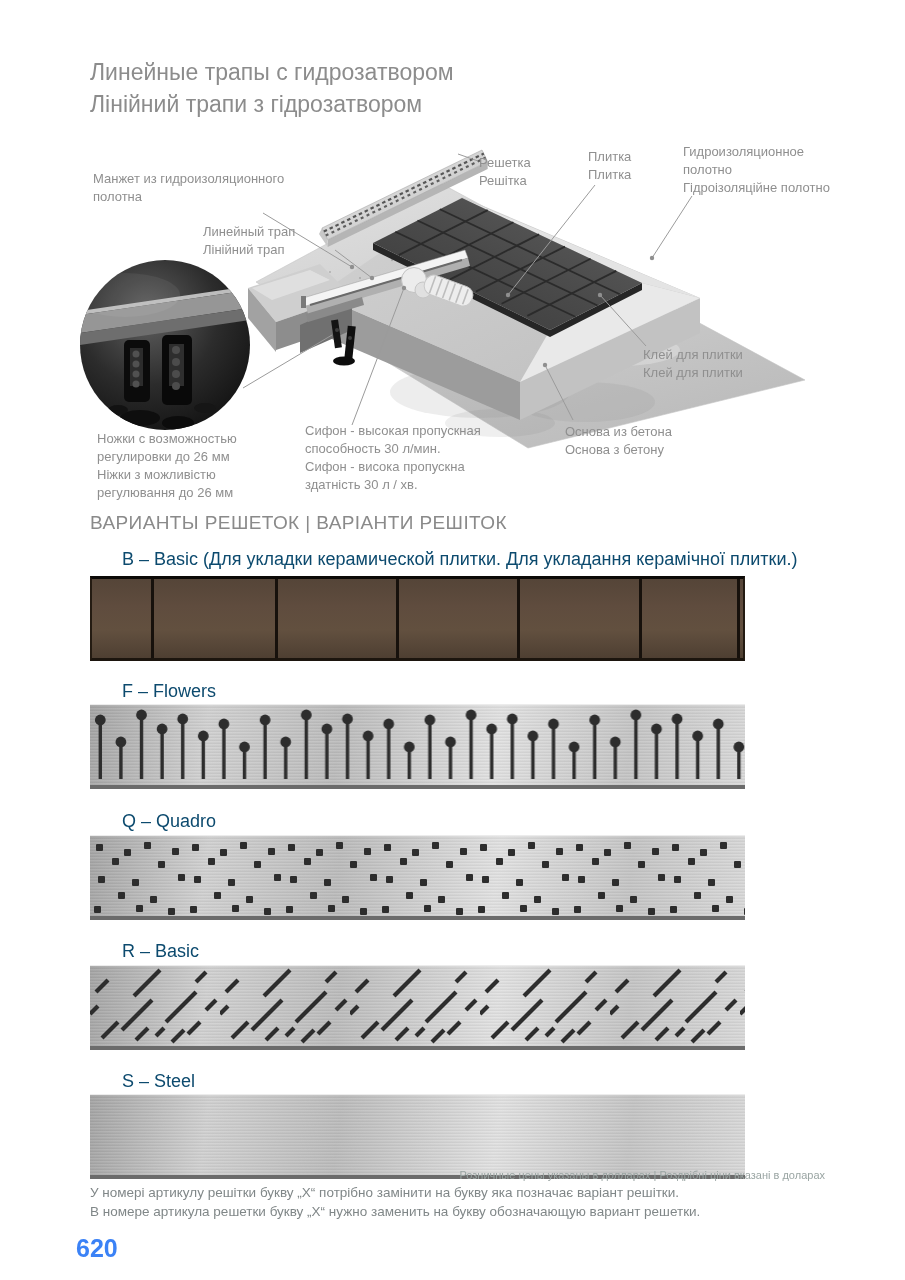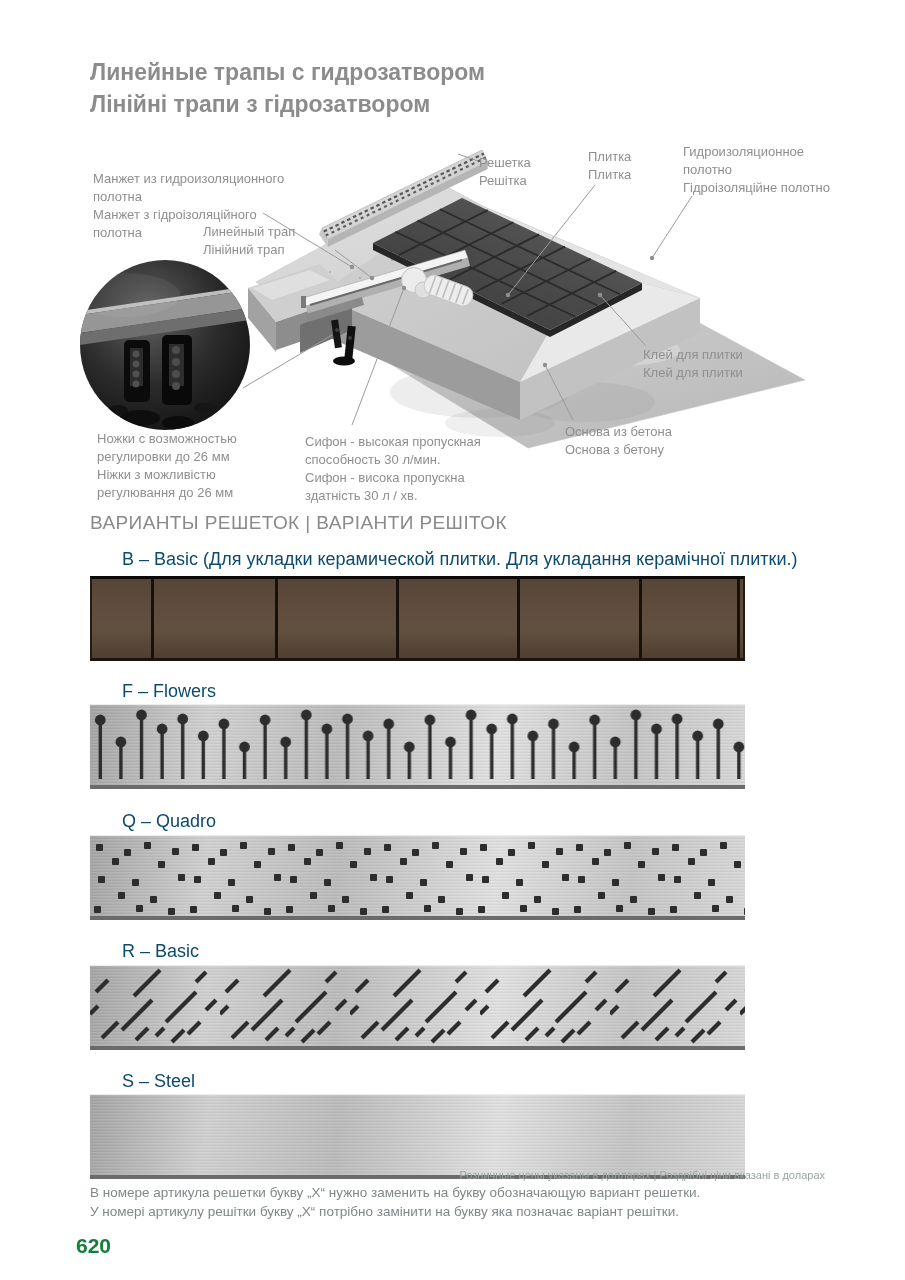--- a/index.html
+++ b/index.html
@@ -1,20 +1,20 @@
 <!DOCTYPE html>
 <html><head>
 <meta charset="utf-8">
 <style>
   html,body{margin:0;padding:0;background:#ffffff;}
   body{width:905px;height:1280px;position:relative;font-family:"Liberation Sans",sans-serif;overflow:hidden;}
   .abs{position:absolute;}
 
   
-  .page-title{left:90px;top:56px;font-size:23px;line-height:32px;color:#8c8c8c;font-weight:700;}
+  .page-title{left:90px;top:56px;font-size:23px;line-height:32px;color:#8c8c8c;font-weight:400;}
 
   
   .diagram{left:0;top:130px;width:905px;height:380px;}
   .diagram svg{position:absolute;left:0;top:0;}
   .dlabel{position:absolute;font-size:13px;line-height:18px;color:#8f8f8f;}
   .dlabel span{display:block;}
 
   
   .section-heading{left:90px;top:512px;font-size:19px;letter-spacing:.4px;color:#8a8a8a;}
 
@@ -25,29 +25,29 @@
     background:
       repeating-linear-gradient(180deg, rgba(255,255,255,.06) 0 1px, rgba(0,0,0,.05) 2px 3px),
       linear-gradient(97deg,#a6a6a6 0%,#d2d2d2 18%,#bdbdbd 38%,#e2e2e2 62%,#c6c6c6 82%,#dadada 100%);}
   .steel svg{display:block;width:100%;height:80px;}
   .basic{height:85px;border:2px solid #241b12;border-top:3px solid #0c0a07;border-bottom:3px solid #1c150e;
     background:linear-gradient(180deg,#554538 0%,#5f4c3e 35%,#62503f 65%,#4e3f32 100%);}
   .basic .tile-divider{position:absolute;top:0;bottom:0;width:3px;background:#17110c;}
 
   
   .note{left:90px;top:1183px;font-size:13.5px;line-height:19px;color:#808788;width:720px;}
-  .footer-page{left:76px;top:1234px;font-size:21px;font-weight:bold;color:#15803d;}
+  .footer-page{left:76px;top:1234px;font-size:25px;font-weight:bold;color:#3b82f6;}
   .footer-note{right:80px;top:1169px;font-size:11px;color:#9aa5a3;text-align:right;}
 </style>
 </head>
 <body>
 
 <div class="abs page-title">
   <div>Линейные трапы с гидрозатвором</div>
-  <div>Лінійні трапи з гідрозатвором</div>
+  <div>Лінійний трапи з гідрозатвором</div>
 </div>
 
 <div class="abs diagram">
   <svg width="905" height="380" viewBox="0 0 905 380">
     <defs>
       <linearGradient id="grad-sheet" x1="0" y1="0" x2="0.6" y2="1">
         <stop offset="0" stop-color="#e2e2e2"></stop>
           <stop offset=".55" stop-color="#cdcdcd"></stop>
           <stop offset="1" stop-color="#bdbdbd"></stop>
       </linearGradient>
@@ -212,21 +212,20 @@
       <circle cx="508" cy="165" r="2.2"></circle>
         <circle cx="652" cy="128" r="2.2"></circle>
       <circle cx="600" cy="165" r="2.2"></circle>
         <circle cx="545" cy="235" r="2.2"></circle>
       <circle cx="404" cy="158" r="2.2"></circle>
     </g>
   </svg>
 
   <div class="dlabel" style="left:93px;top:40px;width:200px">
     <span>Манжет из гидроизоляционного полотна</span>
-    <span>Манжет з гідроізоляційного полотна</span>
   </div>
   <div class="dlabel" style="left:203px;top:93px">
     <span>Линейный трап</span>
     <span>Лінійний трап</span>
   </div>
   <div class="dlabel" style="left:479px;top:24px">
     <span>Решетка</span>
     <span>Решітка</span>
   </div>
   <div class="dlabel" style="left:588px;top:18px">
@@ -242,21 +241,21 @@
     <span>Клей для плитки</span>
   </div>
   <div class="dlabel" style="left:565px;top:293px">
     <span>Основа из бетона</span>
     <span>Основа з бетону</span>
   </div>
   <div class="dlabel" style="left:97px;top:300px;width:155px">
     <span>Ножки с возможностью регулировки до 26 мм</span>
     <span>Ніжки з можливістю регулювання до 26 мм</span>
   </div>
-  <div class="dlabel" style="left:305px;top:303px;width:190px">
+  <div class="dlabel" style="left:305px;top:292px;width:190px">
     <span>Сифон - высокая пропускная способность 30 л/мин.</span>
     <span>Сифон - висока пропускна здатність 30 л / хв.</span>
   </div>
 </div>
 
 <div class="abs section-heading">ВАРИАНТЫ РЕШЕТОК  |  ВАРІАНТИ РЕШІТОК</div>
 
 <div class="abs variant-label" style="top:549px">B – Basic (Для укладки керамической плитки. Для укладання керамічної плитки.)</div>
 <div class="strip basic" style="top:576px">
   <div class="tile-divider" style="left:59px"></div>
@@ -345,18 +344,18 @@
       </pattern>
     </defs>
     <rect width="655" height="80" fill="url(#pat-rain)"></rect>
   </svg>
 </div>
 
 <div class="abs variant-label" style="top:1071px">S – Steel</div>
 <div class="strip steel" style="top:1094px"></div>
 
 <div class="abs note">
+  <div>У номері артикулу решітки букву „X“ потрібно замінити на букву яка позначає варіант решітки.</div>
   <div>В номере артикула решетки букву „X“ нужно заменить на букву обозначающую вариант решетки.</div>
-  <div>У номері артикулу решітки букву „X“ потрібно замінити на букву яка позначає варіант решітки.</div>
 </div>
 
 <div class="abs footer-page">620</div>
 <div class="abs footer-note">Розничные цены указаны в долларах  |  Роздрібні ціни вказані в доларах</div>
 
 </body></html>

